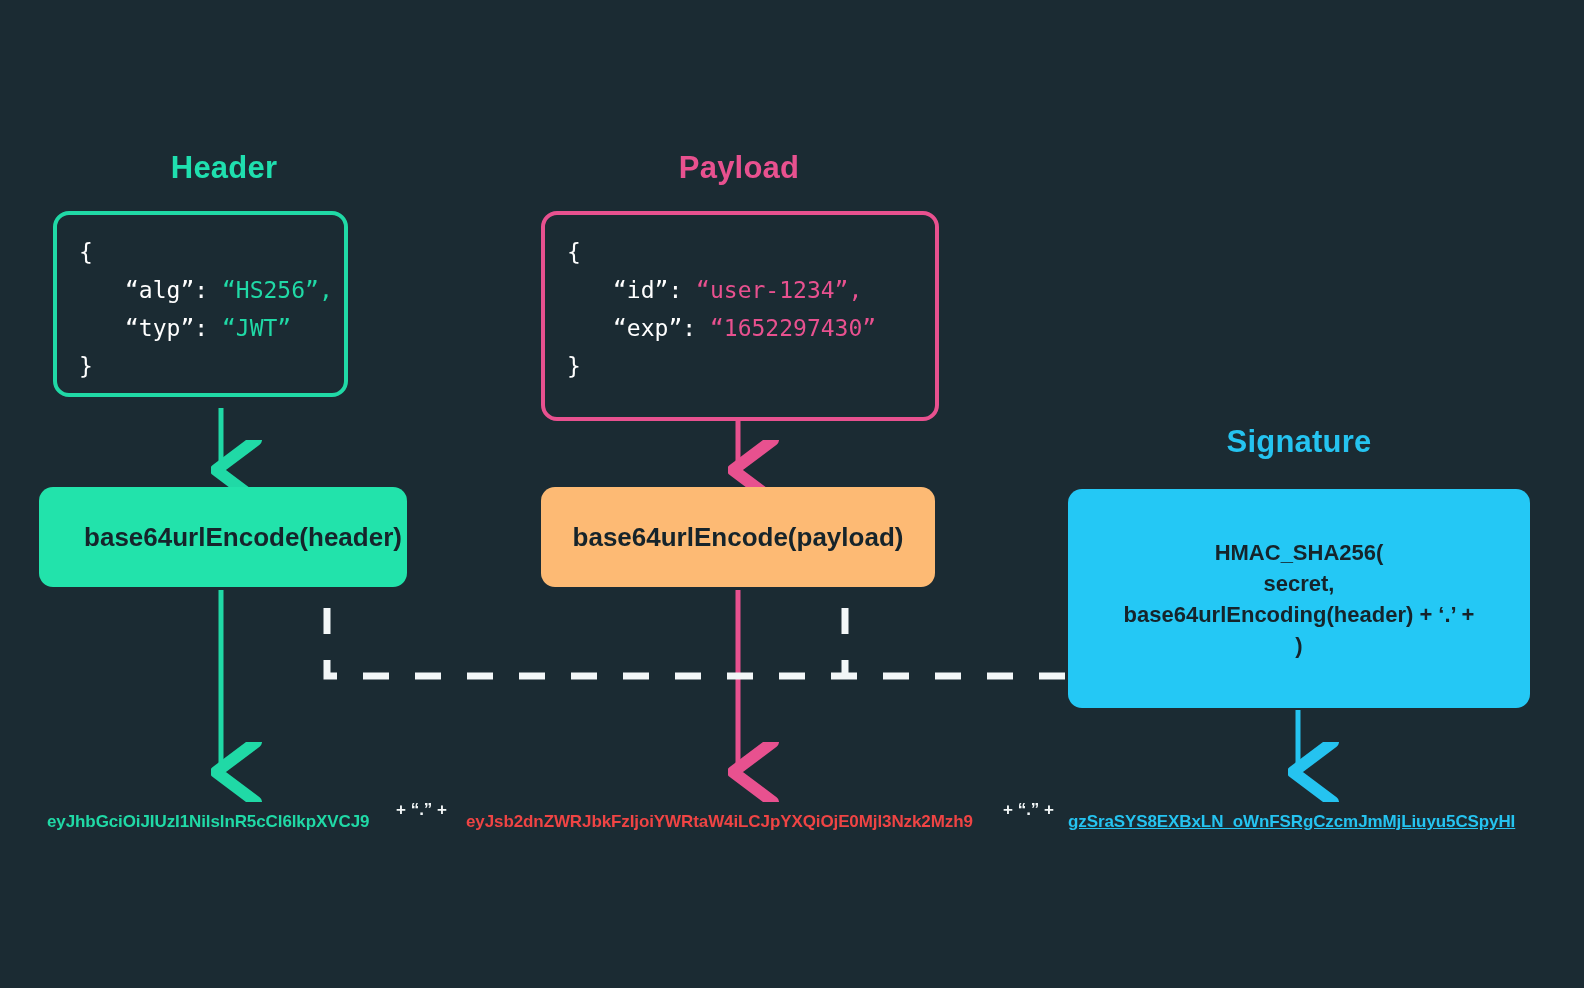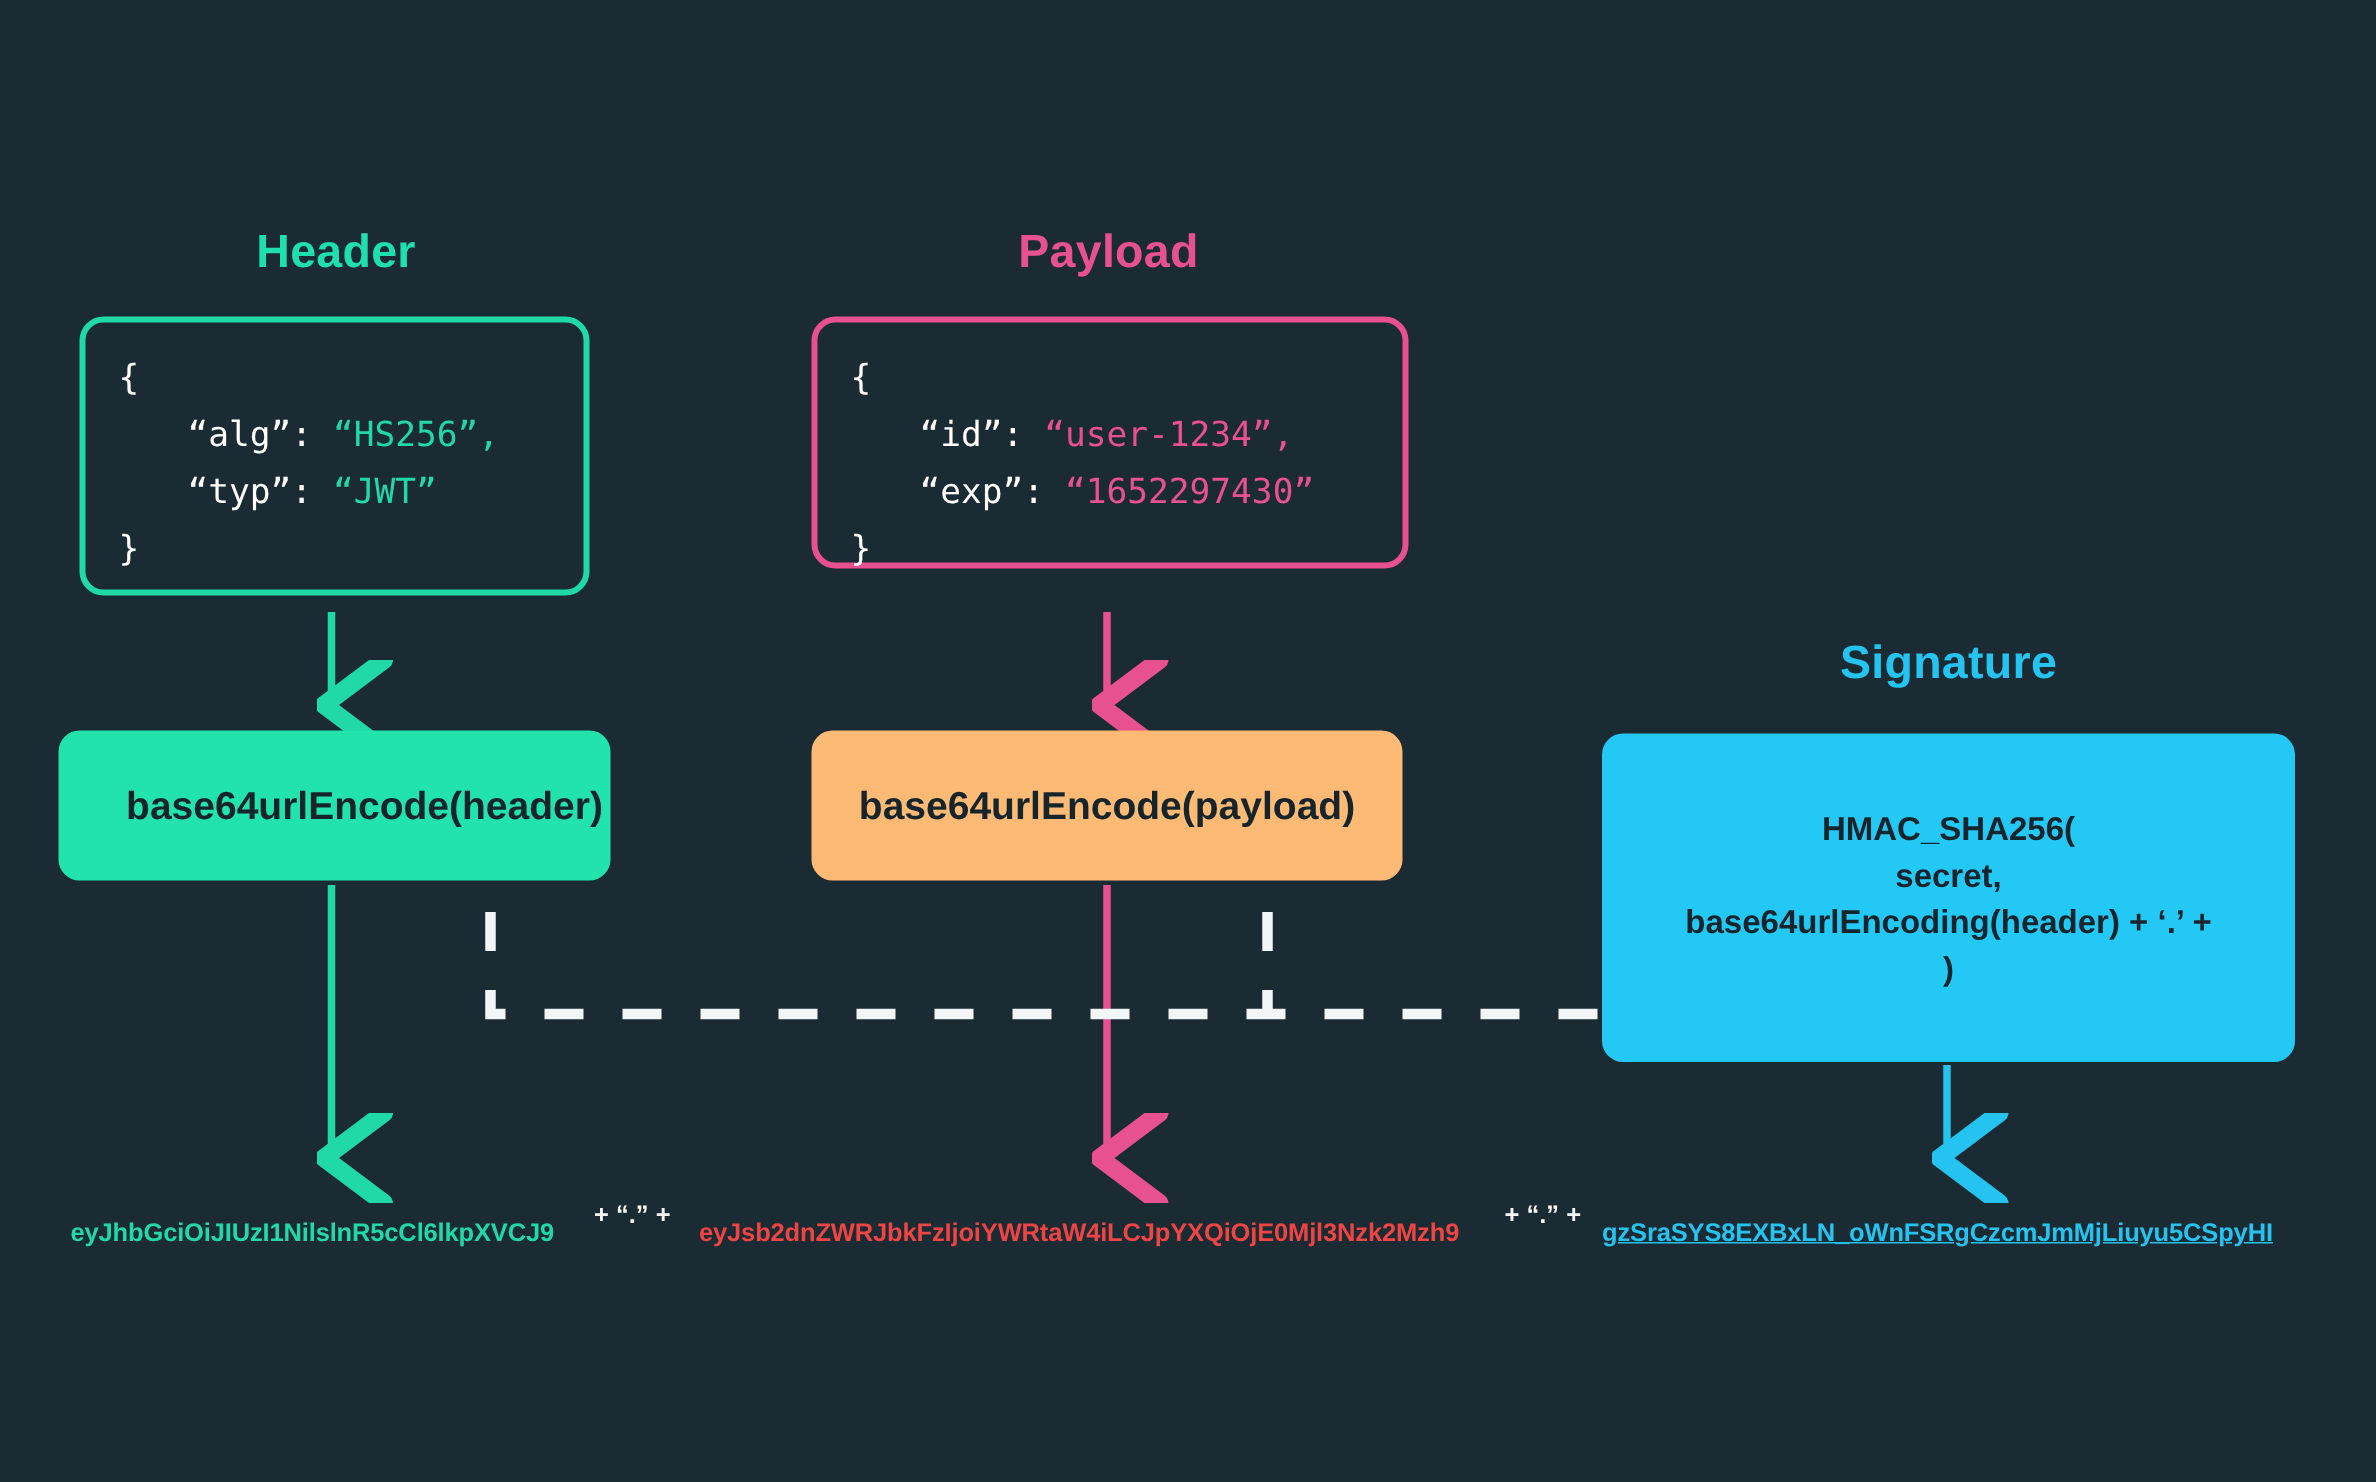--- a/index.html
+++ b/index.html
@@ -42,26 +42,26 @@
     box-sizing: border-box;
     padding: 18px 22px 14px 22px;
     font-family: "DejaVu Sans Mono", monospace;
     font-size: 23px;
     line-height: 38px;
     color: #ffffff;
     white-space: pre;
   }
   #box-header-json {
     left: 53px; top: 211px;
-    width: 340px; height: 186px;
+    width: 295px; height: 186px;
     border: 4px solid #20d9a6;
   }
   #box-payload-json {
     left: 541px; top: 211px;
-    width: 398px; height: 168px;
+    width: 398px; height: 210px;
     border: 4px solid #e8518f;
   }
   .jbrace { color: #ffffff; }
   .jkey   { color: #ffffff; }
   .jval-green { color: #20d9a6; }
   .jval-pink  { color: #e8518f; }
   .jindent { padding-left: 46px; display: inline-block; }
 
   
   .proc-box {

